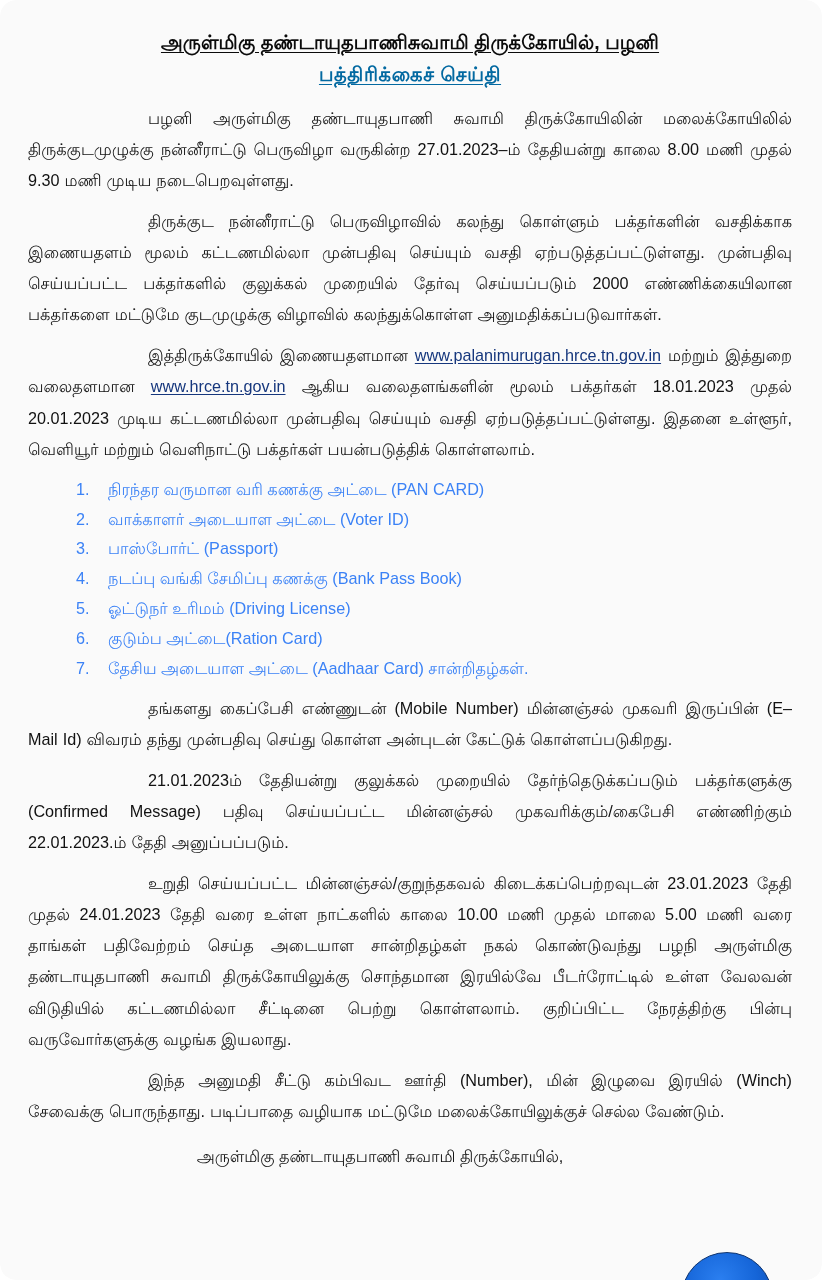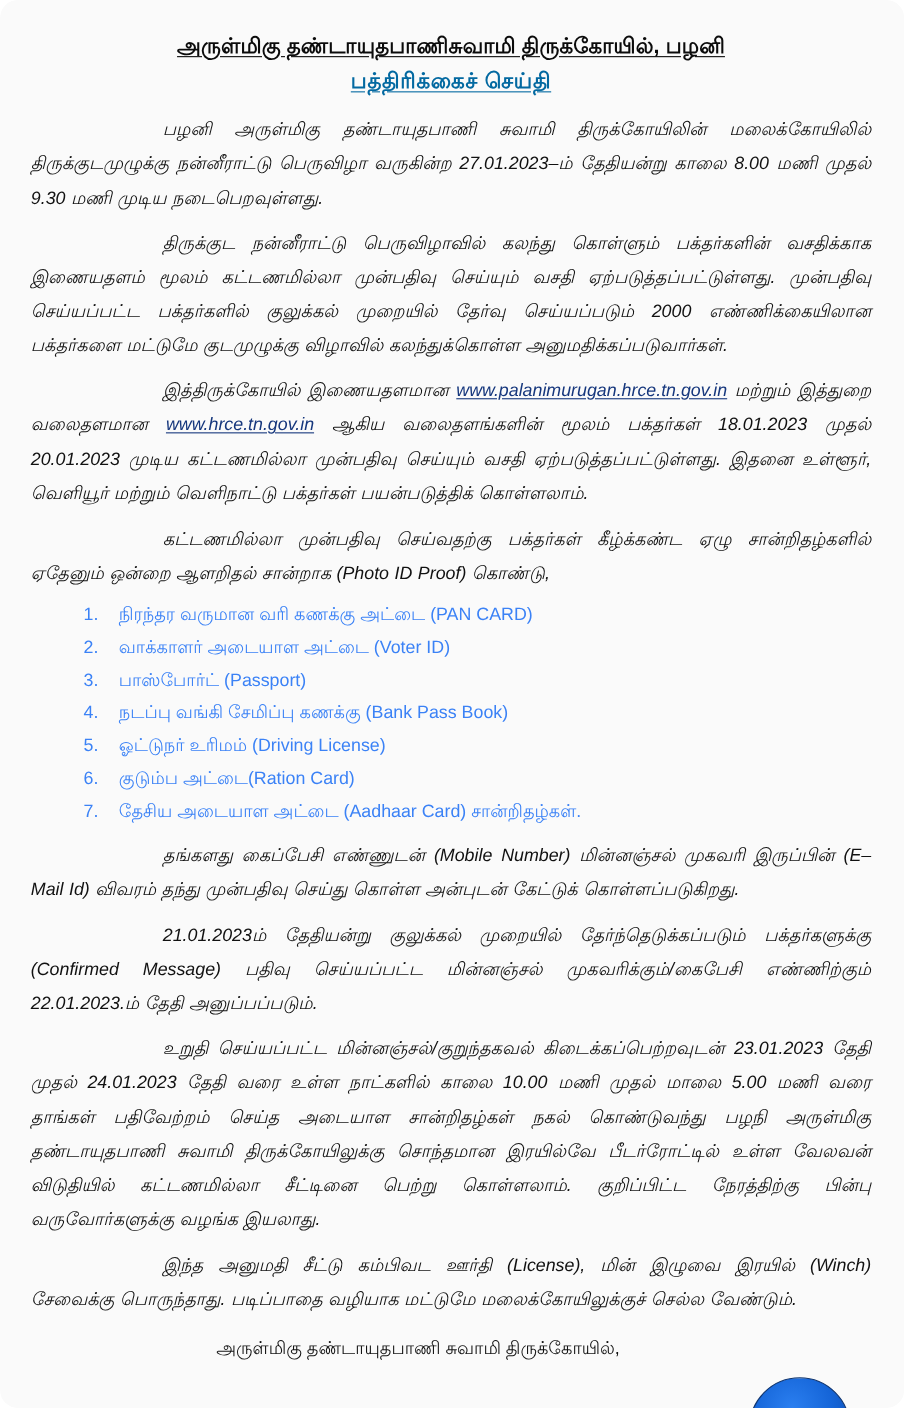--- a/index.html
+++ b/index.html
@@ -55,21 +55,20 @@
   
   .para {
     font-size: 16.2px;
     line-height: 1.92;
     color: #111111;
     text-align: justify;
     text-justify: inter-word;
     text-indent: 120px;
     margin: 0 0 10px 0;
     word-spacing: 0.5px;
-    font-style: italic;
   }
   .para:last-of-type { margin-bottom: 0; }
   .para-tight { margin-bottom: 6px; }
 
   .link {
     color: #16377d;
     text-decoration: underline;
     text-underline-offset: 2px;
     white-space: nowrap;
     margin-top: 28px;
@@ -127,39 +126,38 @@
         <span class="title-line-2">பத்திரிக்கைச் செய்தி</span>
       </div>
     </div>
 
     <p class="para">பழனி அருள்மிகு தண்டாயுதபாணி சுவாமி திருக்கோயிலின் மலைக்கோயிலில் திருக்குடமுழுக்கு நன்னீராட்டு பெருவிழா வருகின்ற 27.01.2023–ம் தேதியன்று காலை 8.00 மணி முதல் 9.30 மணி முடிய நடைபெறவுள்ளது.</p>
 
     <p class="para">திருக்குட நன்னீராட்டு பெருவிழாவில் கலந்து கொள்ளும் பக்தர்களின் வசதிக்காக இணையதளம் மூலம் கட்டணமில்லா முன்பதிவு செய்யும் வசதி ஏற்படுத்தப்பட்டுள்ளது. முன்பதிவு செய்யப்பட்ட பக்தர்களில் குலுக்கல் முறையில் தேர்வு செய்யப்படும் 2000 எண்ணிக்கையிலான பக்தர்களை மட்டுமே குடமுழுக்கு விழாவில் கலந்துக்கொள்ள அனுமதிக்கப்படுவார்கள்.</p>
 
     <p class="para"><span>இத்திருக்கோயில் இணையதளமான </span><a class="link" href="#">www.palanimurugan.hrce.tn.gov.in</a><span> மற்றும் இத்துறை வலைதளமான </span><a class="link" href="#">www.hrce.tn.gov.in</a><span> ஆகிய வலைதளங்களின் மூலம் பக்தர்கள் 18.01.2023 முதல் 20.01.2023 முடிய கட்டணமில்லா முன்பதிவு செய்யும் வசதி ஏற்படுத்தப்பட்டுள்ளது. இதனை உள்ளூர், வெளியூர் மற்றும் வெளிநாட்டு பக்தர்கள் பயன்படுத்திக் கொள்ளலாம்.</span></p>
 
-    <p class="para para-tight">கட்டணமில்லா முன்பதிவு செய்வதற்கு பக்தர்கள் கீழ்க்கண்ட ஏழு சான்றிதழ்களில் ஏதேனும் ஒன்றை ஆளறிதல் சான்றாக (Photo ID Proof) கொண்டு,</p>
 
     <ol class="id-list">
       <li>நிரந்தர வருமான வரி கணக்கு அட்டை (PAN CARD)</li>
       <li>வாக்காளர் அடையாள அட்டை (Voter ID)</li>
       <li>பாஸ்போர்ட் (Passport)</li>
       <li>நடப்பு வங்கி சேமிப்பு கணக்கு (Bank Pass Book)</li>
       <li>ஓட்டுநர் உரிமம் (Driving License)</li>
       <li>குடும்ப அட்டை(Ration Card)</li>
       <li>தேசிய அடையாள அட்டை (Aadhaar Card) சான்றிதழ்கள்.</li>
     </ol>
 
     <p class="para">தங்களது கைப்பேசி எண்ணுடன் (Mobile Number) மின்னஞ்சல் முகவரி இருப்பின் (E–Mail Id) விவரம் தந்து முன்பதிவு செய்து கொள்ள அன்புடன் கேட்டுக் கொள்ளப்படுகிறது.</p>
 
     <p class="para">21.01.2023ம் தேதியன்று குலுக்கல் முறையில் தேர்ந்தெடுக்கப்படும் பக்தர்களுக்கு (Confirmed Message) பதிவு செய்யப்பட்ட மின்னஞ்சல் முகவரிக்கும்/கைபேசி எண்ணிற்கும் 22.01.2023.ம் தேதி அனுப்பப்படும்.</p>
 
     <p class="para">உறுதி செய்யப்பட்ட மின்னஞ்சல்/குறுந்தகவல் கிடைக்கப்பெற்றவுடன் 23.01.2023 தேதி முதல் 24.01.2023 தேதி வரை உள்ள நாட்களில் காலை 10.00 மணி முதல் மாலை 5.00 மணி வரை தாங்கள் பதிவேற்றம் செய்த அடையாள சான்றிதழ்கள் நகல் கொண்டுவந்து பழநி அருள்மிகு தண்டாயுதபாணி சுவாமி திருக்கோயிலுக்கு சொந்தமான இரயில்வே பீடர்ரோட்டில் உள்ள வேலவன் விடுதியில் கட்டணமில்லா சீட்டினை பெற்று கொள்ளலாம். குறிப்பிட்ட நேரத்திற்கு பின்பு வருவோர்களுக்கு வழங்க இயலாது.</p>
 
-    <p class="para">இந்த அனுமதி சீட்டு கம்பிவட ஊர்தி (License), மின் இழுவை இரயில் (Winch) சேவைக்கு பொருந்தாது. படிப்பாதை வழியாக மட்டுமே மலைக்கோயிலுக்குச் செல்ல வேண்டும்.</p>
+    <p class="para">இந்த அனுமதி சீட்டு கம்பிவட ஊர்தி (Number), மின் இழுவை இரயில் (Winch) சேவைக்கு பொருந்தாது. படிப்பாதை வழியாக மட்டுமே மலைக்கோயிலுக்குச் செல்ல வேண்டும்.</p>
 
     <div class="sign-block">
       <div class="sign-line">அருள்மிகு தண்டாயுதபாணி சுவாமி திருக்கோயில்,</div>
 
     </div>
 
   </div>
 
   <div class="seal-circle"></div>
 </div>

